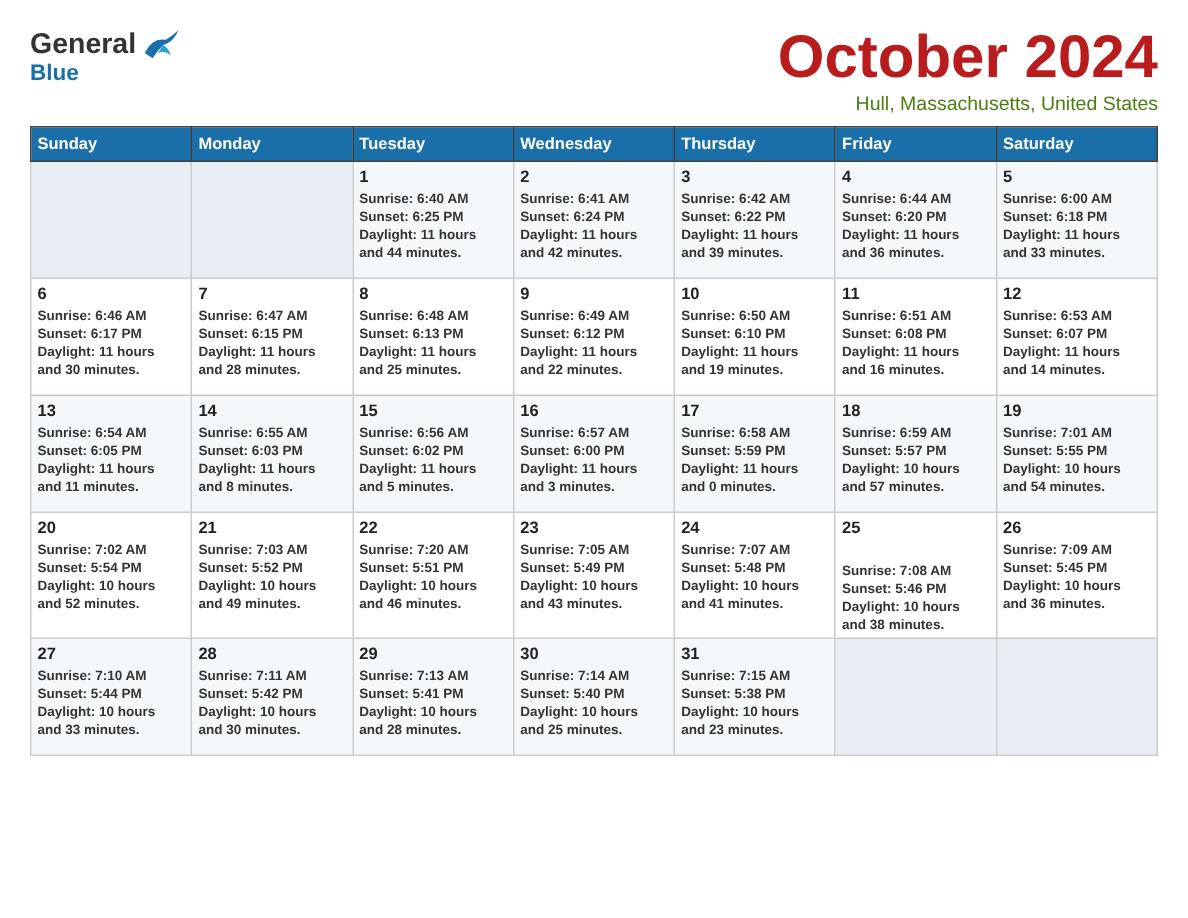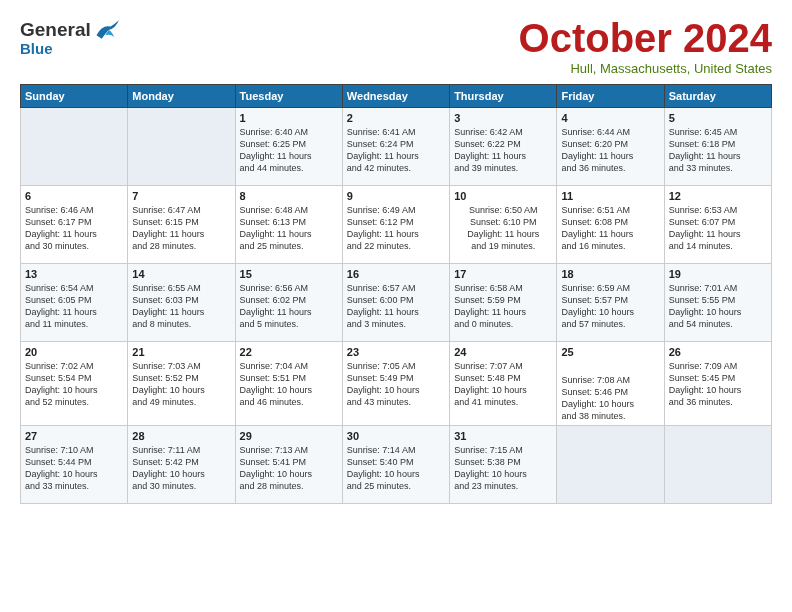--- a/index.html
+++ b/index.html
@@ -73,20 +73,21 @@
       font-size: 11px;
       font-weight: bold;
       color: #222;
       display: block;
       margin-bottom: 2px;
     }
     .day-info {
       font-size: 9px;
       color: #333;
       line-height: 1.35;
+      font-weight: bold;
     }
     .empty-cell {
       background: #e8eef3 !important;
     }
   </style>
 </head>
 <body>
 
 <div class="page">
   <div class="header">
@@ -147,21 +148,21 @@
           </td>
           <td>
             <span class="day-num">4</span>
             <div class="day-info" style="white-space: pre-line;">Sunrise: 6:44 AM
 Sunset: 6:20 PM
 Daylight: 11 hours
 and 36 minutes.</div>
           </td>
           <td>
             <span class="day-num">5</span>
-            <div class="day-info" style="white-space: pre-line;">Sunrise: 6:45 AM
+            <div class="day-info" style="white-space: pre-line;">Sunrise: 6:00 AM
 Sunset: 6:18 PM
 Daylight: 11 hours
 and 33 minutes.</div>
           </td>
         </tr>
         <tr>
           <td>
             <span class="day-num">6</span>
             <div class="day-info" style="white-space: pre-line;">Sunrise: 6:46 AM
 Sunset: 6:17 PM
@@ -184,21 +185,21 @@
           </td>
           <td>
             <span class="day-num">9</span>
             <div class="day-info" style="white-space: pre-line;">Sunrise: 6:49 AM
 Sunset: 6:12 PM
 Daylight: 11 hours
 and 22 minutes.</div>
           </td>
           <td>
             <span class="day-num">10</span>
-            <div class="day-info" style="white-space: pre-line; text-align: center;">Sunrise: 6:50 AM
+            <div class="day-info" style="white-space: pre-line;">Sunrise: 6:50 AM
 Sunset: 6:10 PM
 Daylight: 11 hours
 and 19 minutes.</div>
           </td>
           <td>
             <span class="day-num">11</span>
             <div class="day-info" style="white-space: pre-line;">Sunrise: 6:51 AM
 Sunset: 6:08 PM
 Daylight: 11 hours
 and 16 minutes.</div>
@@ -272,21 +273,21 @@
           </td>
           <td>
             <span class="day-num">21</span>
             <div class="day-info" style="white-space: pre-line;">Sunrise: 7:03 AM
 Sunset: 5:52 PM
 Daylight: 10 hours
 and 49 minutes.</div>
           </td>
           <td>
             <span class="day-num">22</span>
-            <div class="day-info" style="white-space: pre-line;">Sunrise: 7:04 AM
+            <div class="day-info" style="white-space: pre-line;">Sunrise: 7:20 AM
 Sunset: 5:51 PM
 Daylight: 10 hours
 and 46 minutes.</div>
           </td>
           <td>
             <span class="day-num">23</span>
             <div class="day-info" style="white-space: pre-line;">Sunrise: 7:05 AM
 Sunset: 5:49 PM
 Daylight: 10 hours
 and 43 minutes.</div>

